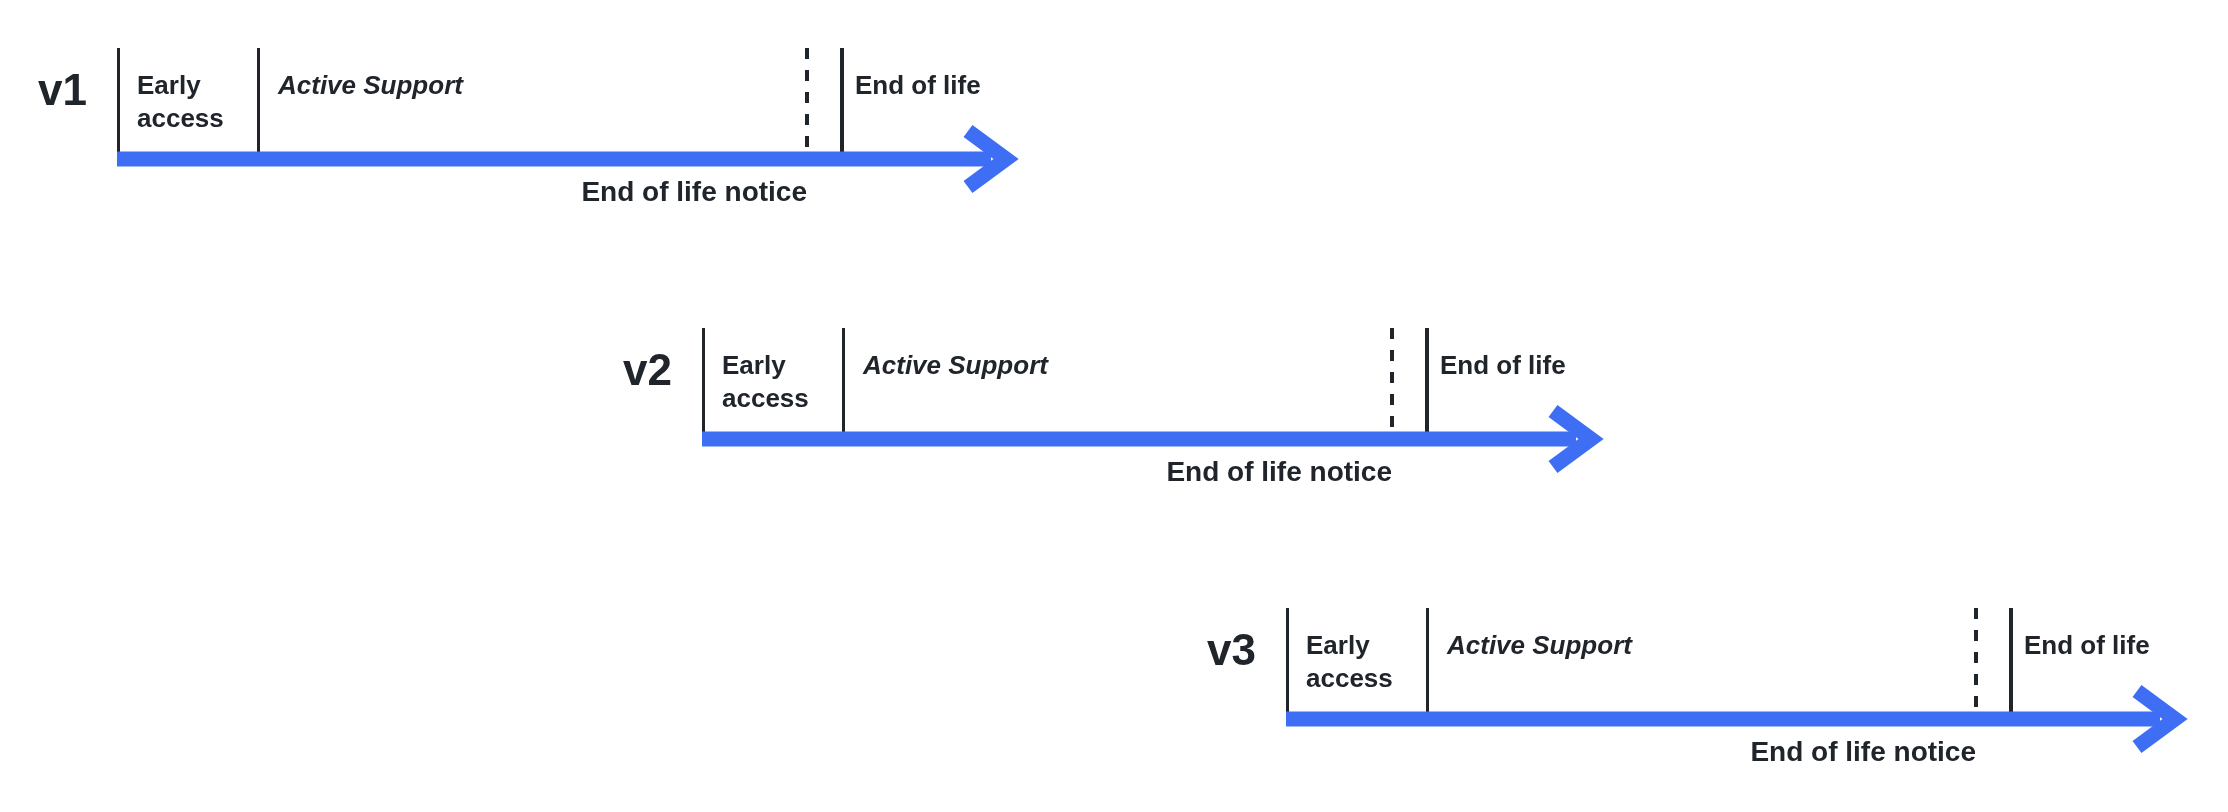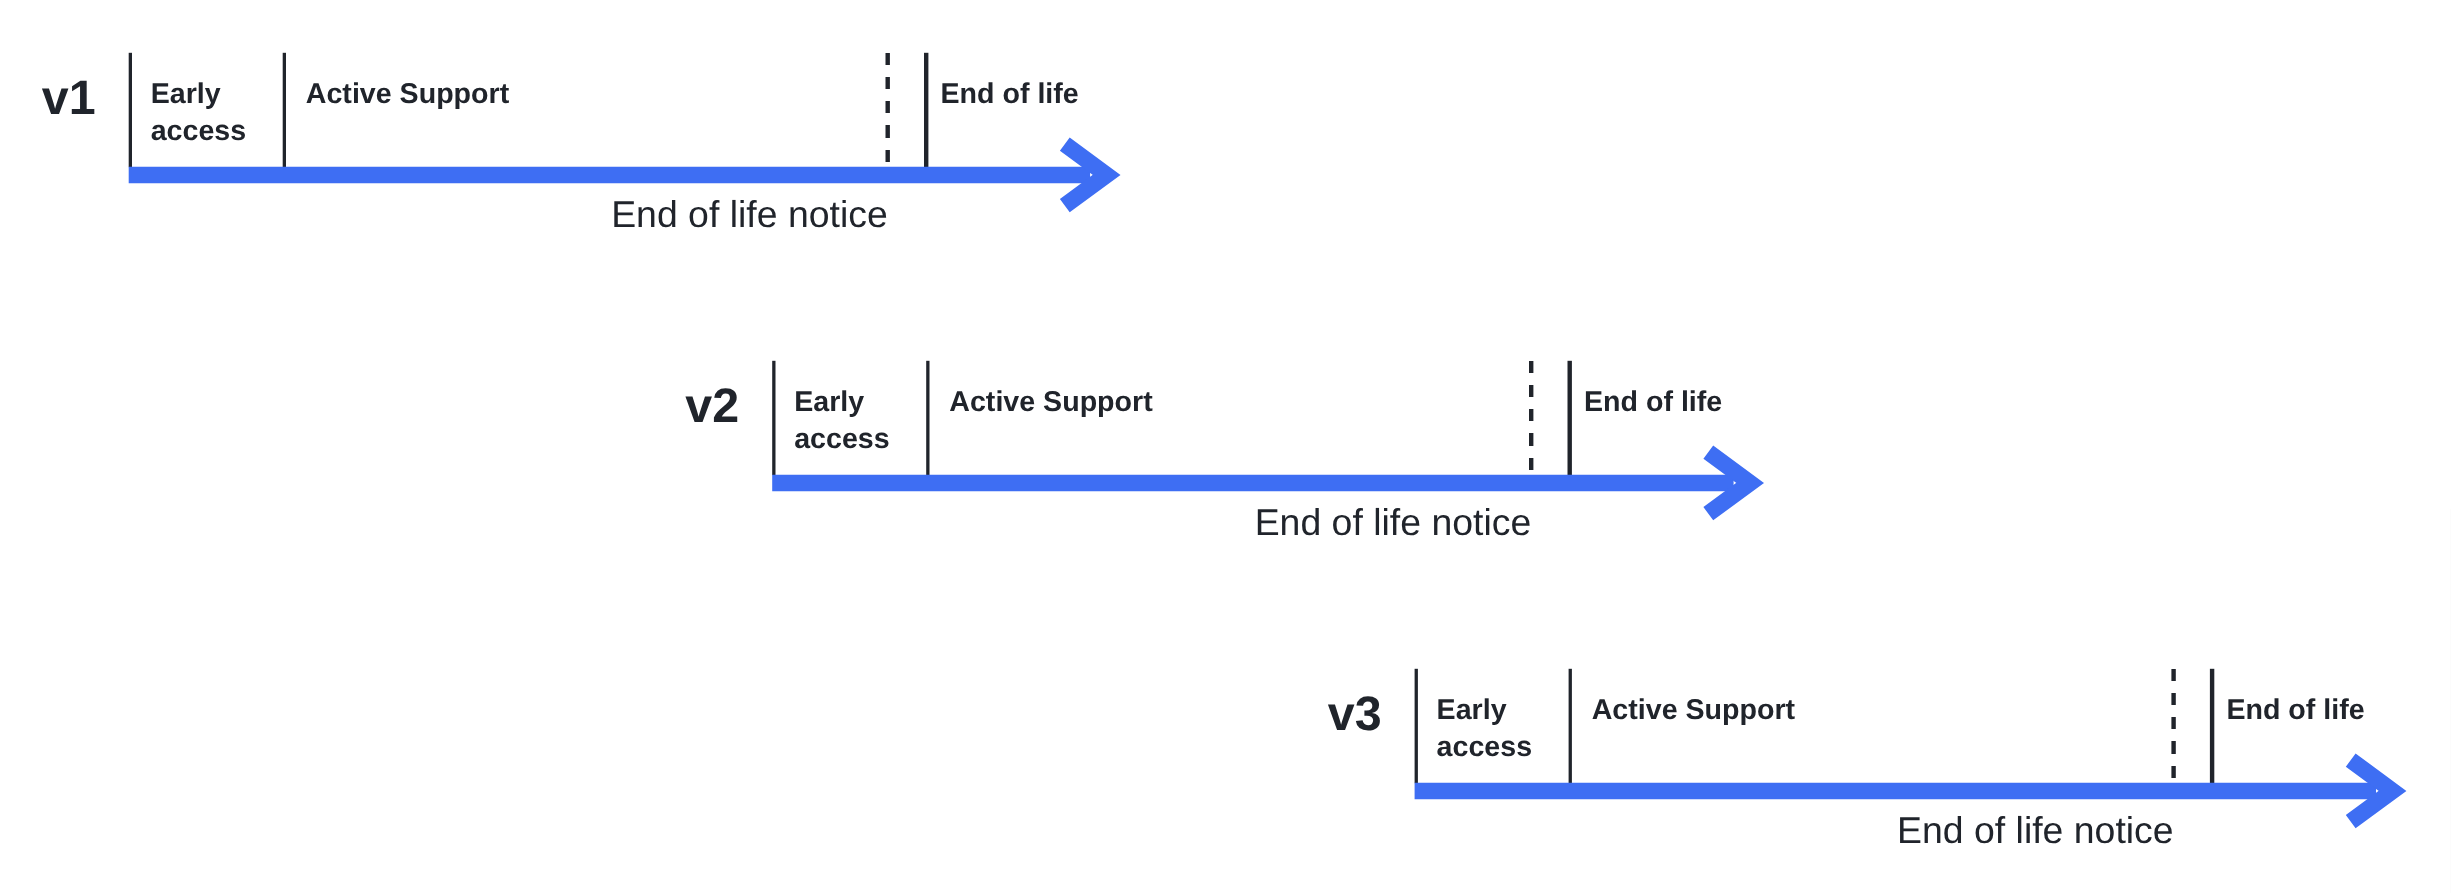--- a/index.html
+++ b/index.html
@@ -37,26 +37,26 @@
     position:absolute;left:688px;top:0;width:4px;height:104px;
     background:repeating-linear-gradient(to bottom, var(--ink) 0 11px, transparent 11px 22px);
   }
   .phase{
     position:absolute;top:1px;
     font-size:26px;font-weight:bold;color:var(--ink);
     line-height:1.25;
     margin-top:20px;
   }
   .phase.early{left:20px;width:106px;white-space:pre-line;}
-  .phase.active{left:161px;white-space:nowrap;}
+  .phase.active{left:161px;white-space:nowrap;font-style:italic;}
   .phase.eol{left:738px;white-space:nowrap;}
   .notice{
     position:absolute;left:0;top:129px;width:690px;
     text-align:right;
-    font-size:34px;font-weight:normal;color:var(--ink);
+    font-size:28px;font-weight:bold;color:var(--ink);
     line-height:1.1;
   }
   svg.arrow{
     position:absolute;left:0;top:76px;width:900px;height:70px;
     overflow:visible;display:block;
   }
   .arrow .shaft{stroke:var(--accent);stroke-width:15;}
   .arrow .head{stroke:var(--accent);stroke-width:15;fill:none;stroke-linejoin:miter;stroke-miterlimit:12;}
 </style>
 </head>

